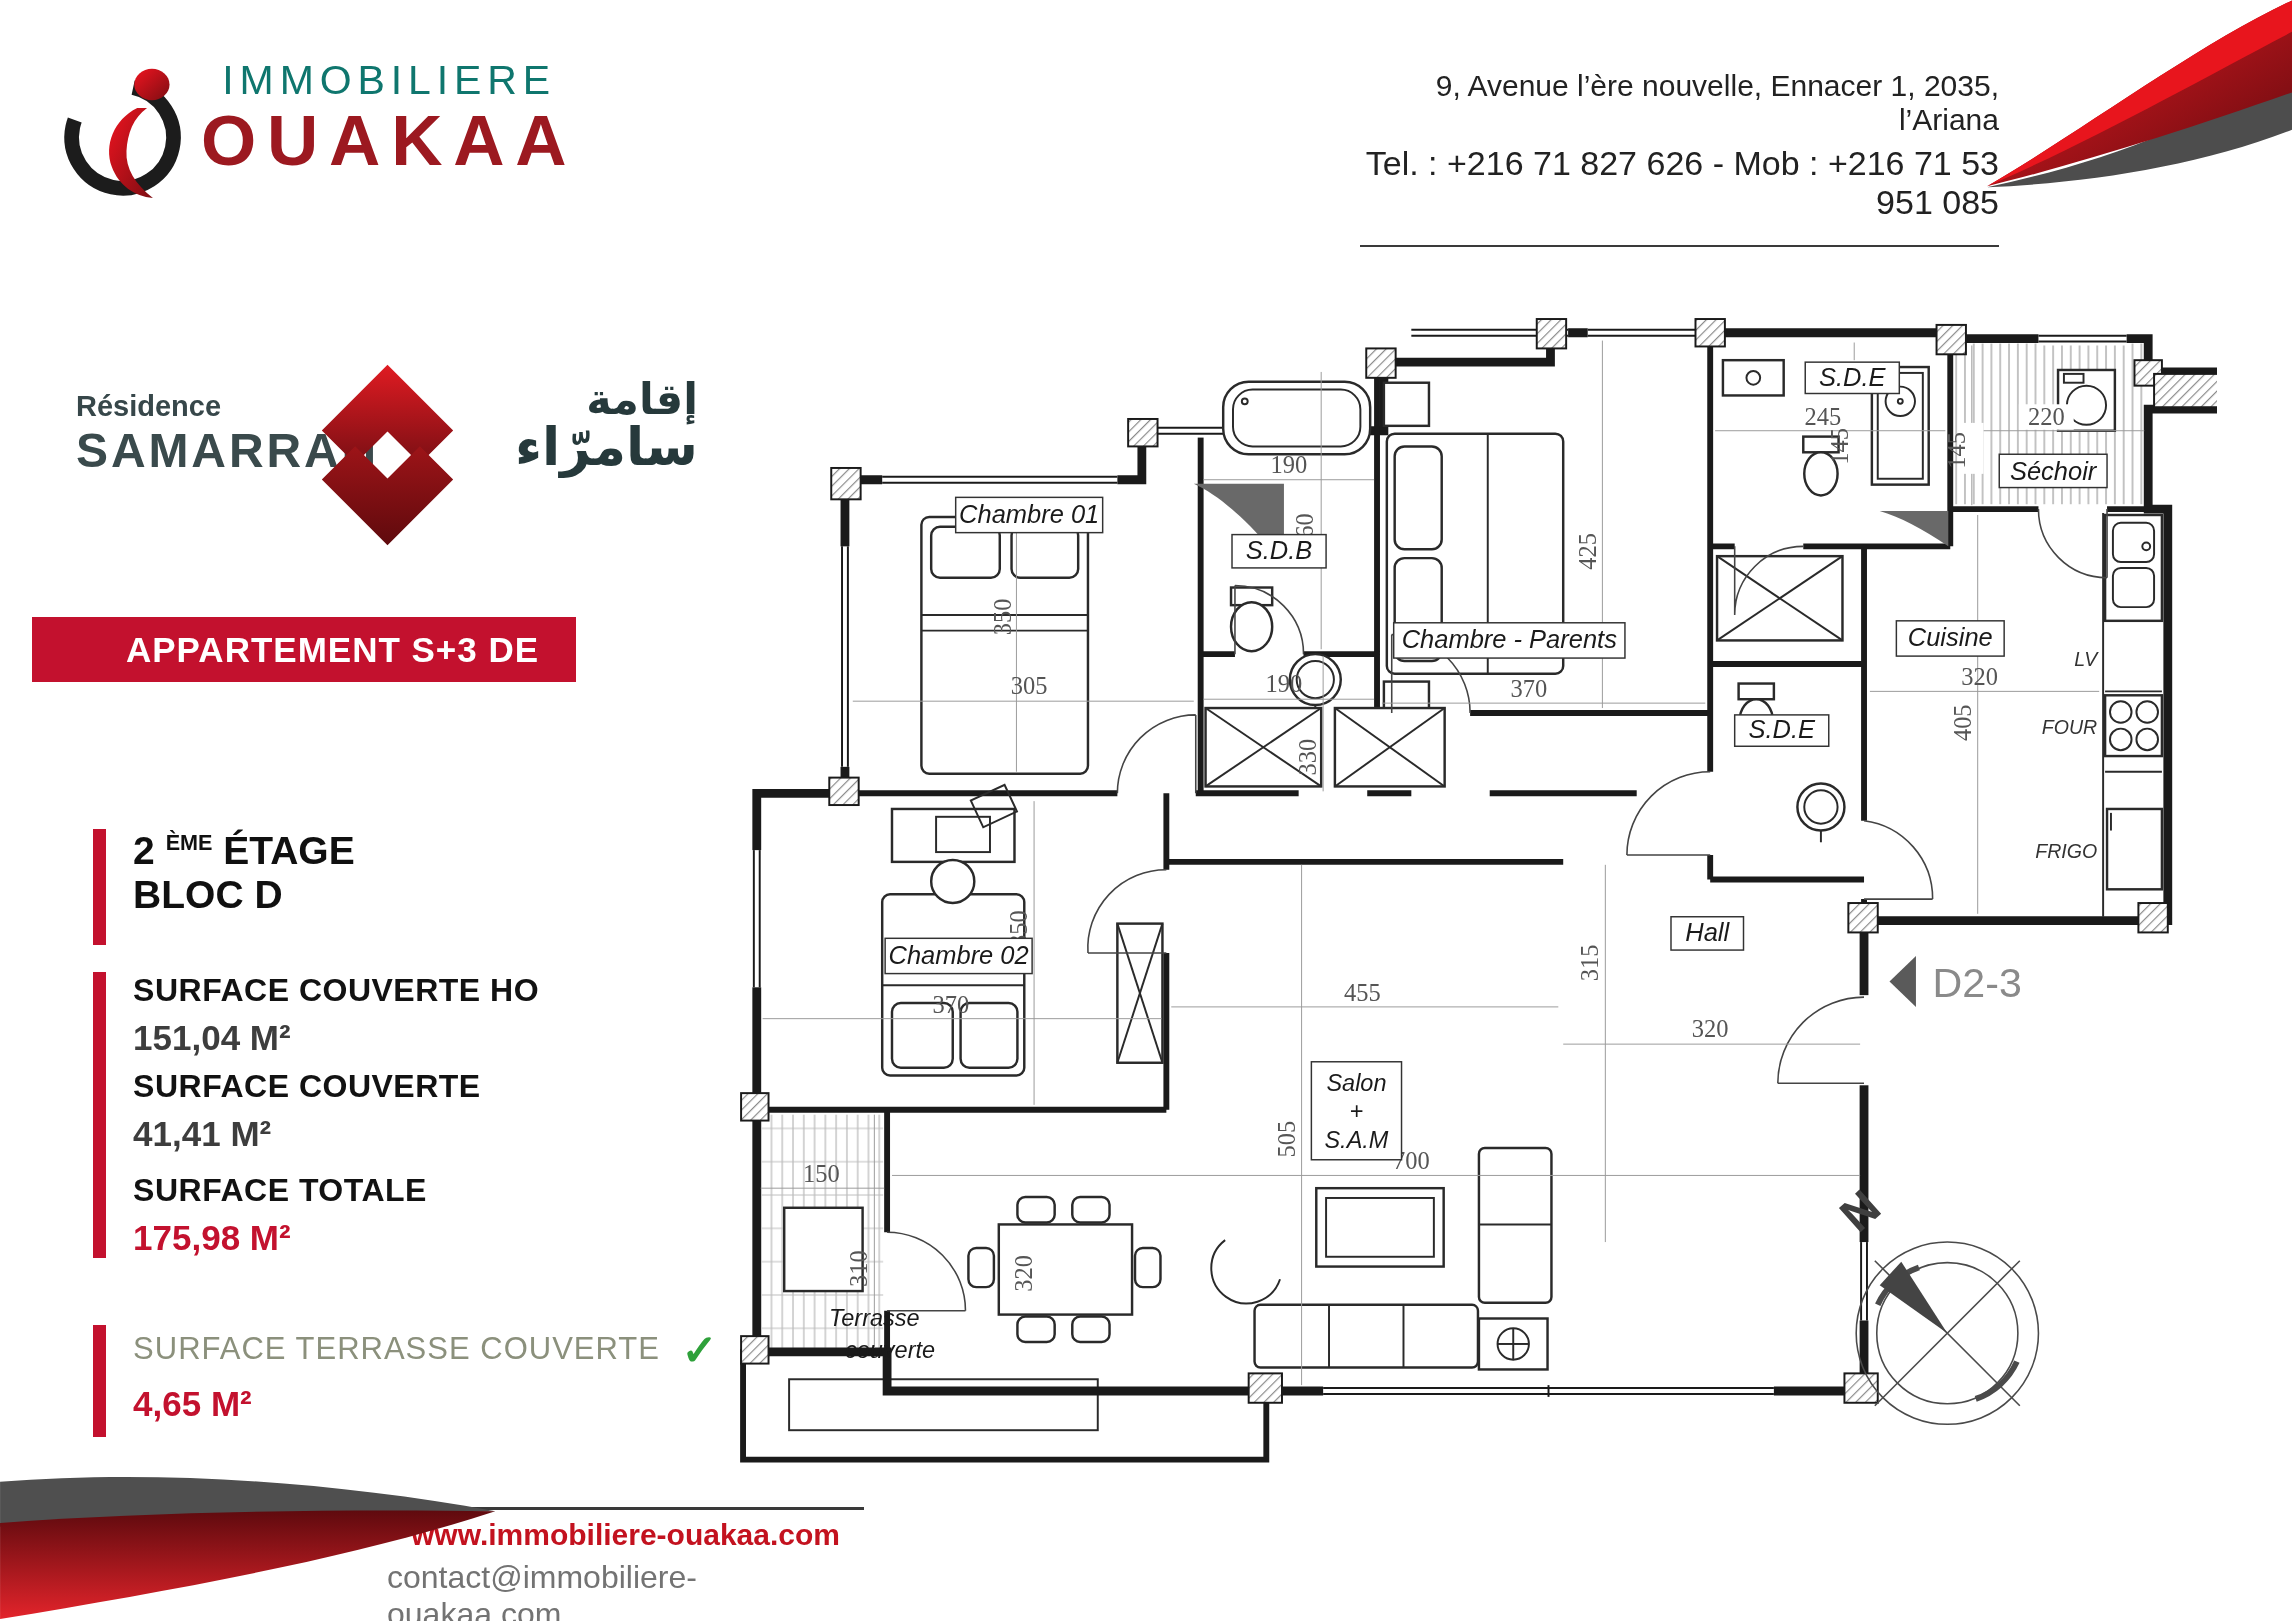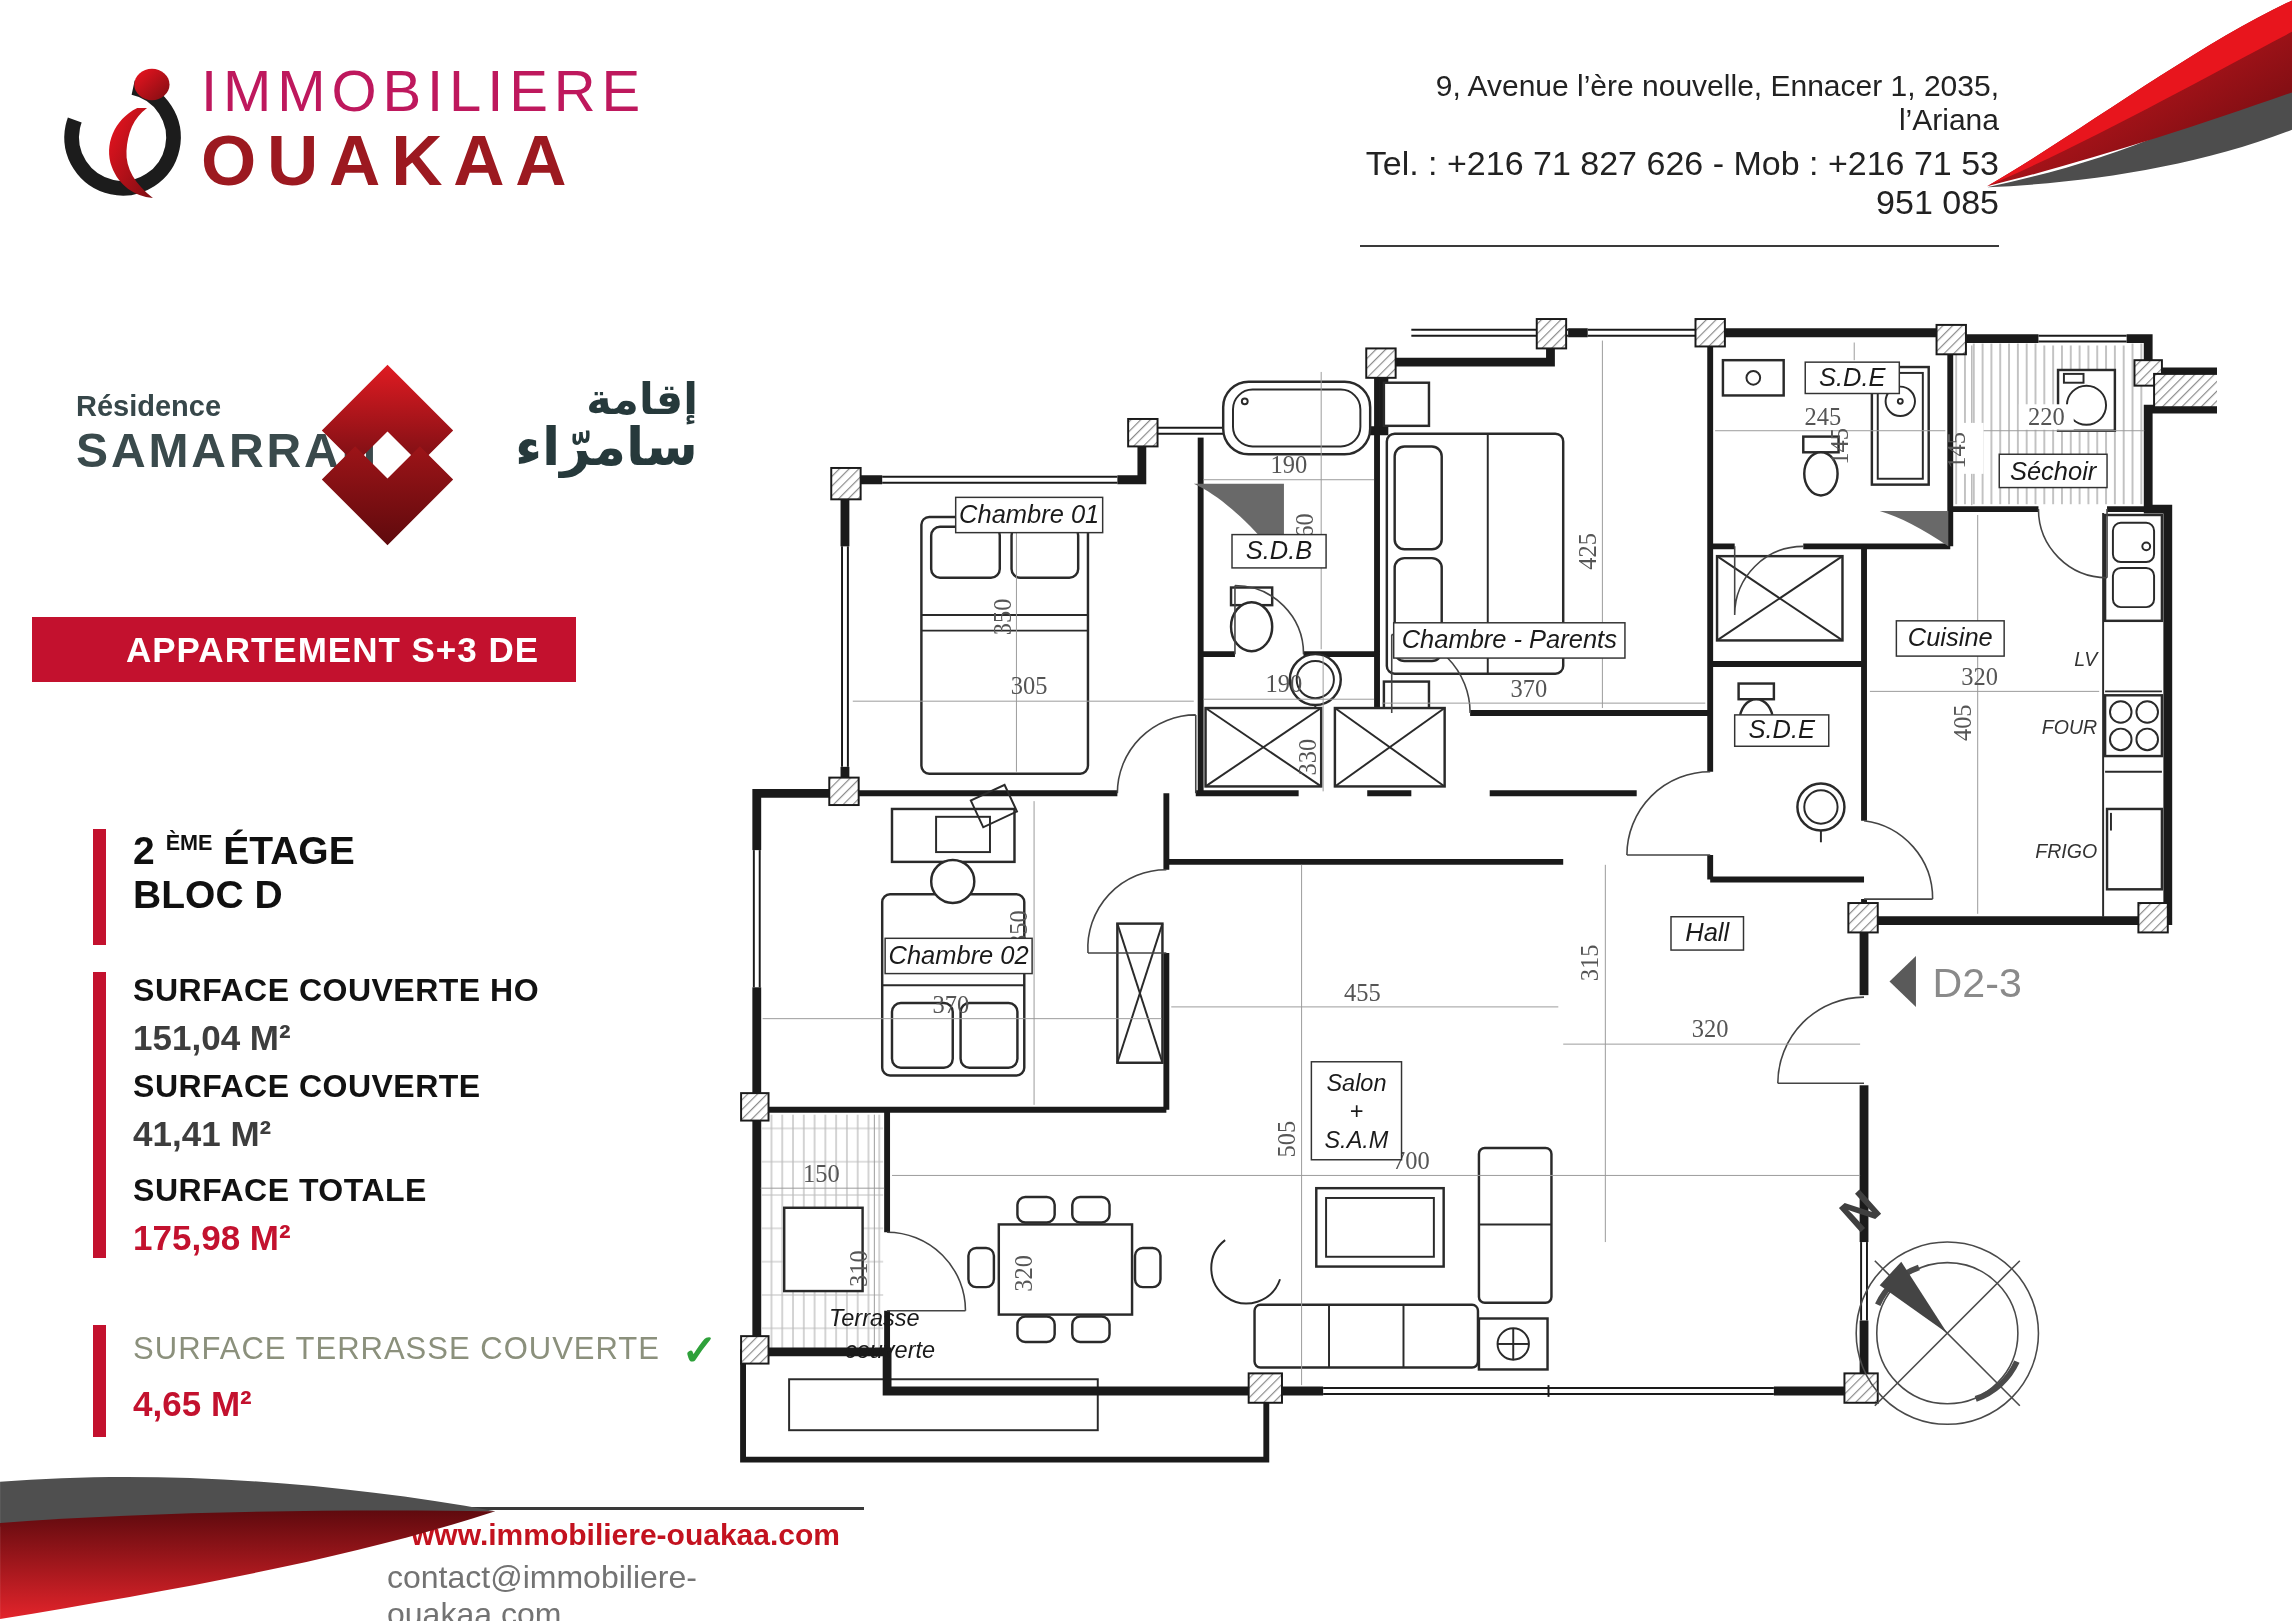--- a/index.html
+++ b/index.html
@@ -2,21 +2,21 @@
 <html><head>
 <meta charset="utf-8">
 <style>
   body { margin:0; background:#888; }
   .page { position:relative; width:2293px; height:1621px; background:#ffffff;
           font-family:"Liberation Sans", sans-serif; overflow:hidden; margin:0 auto; }
 
   
   .logo-mark { position:absolute; left:57px; top:47px; width:137px; height:167px; }
   .logo-text { position:absolute; left:201px; top:57px; }
-  .logo-line1 { font-size:58px; font-weight:500; letter-spacing:5.9px; color:#be185d; }
+  .logo-line1 { font-size:41px; font-weight:500; letter-spacing:5.9px; color:#0f766e;text-align:center; }
   .logo-line2 { font-size:71px; font-weight:700; letter-spacing:10.8px; color:#9c1920; margin-top:-3.9px; }
 
   .address { position:absolute; left:1360px; top:69px; width:639px; text-align:right;
              border-bottom:2.9px solid #3a3a3a; padding-bottom:23px; }
   .address .l1 { font-size:30px; color:#222; }
   .address .l2 { font-size:34px; color:#222; margin-top:6.9px; }
 
   .corner-swoosh { position:absolute; right:0; top:0; width:306px; height:294px; }
 
   

